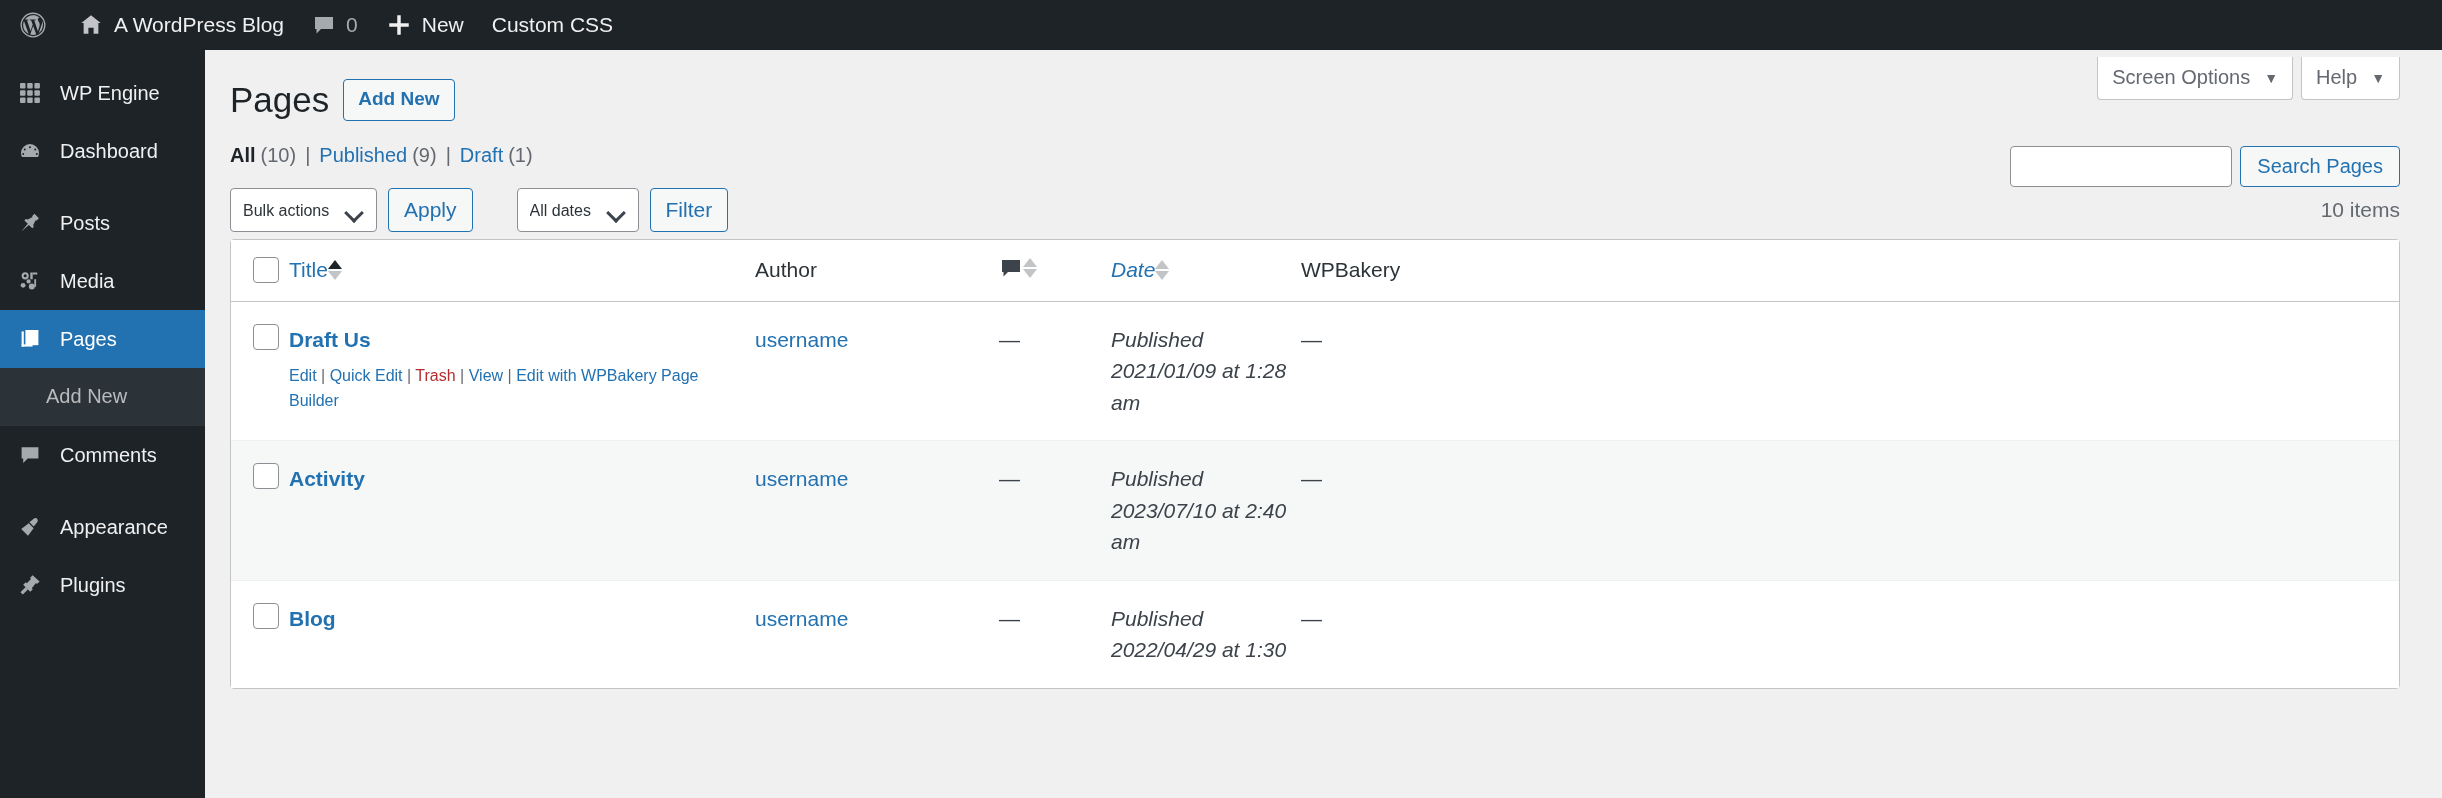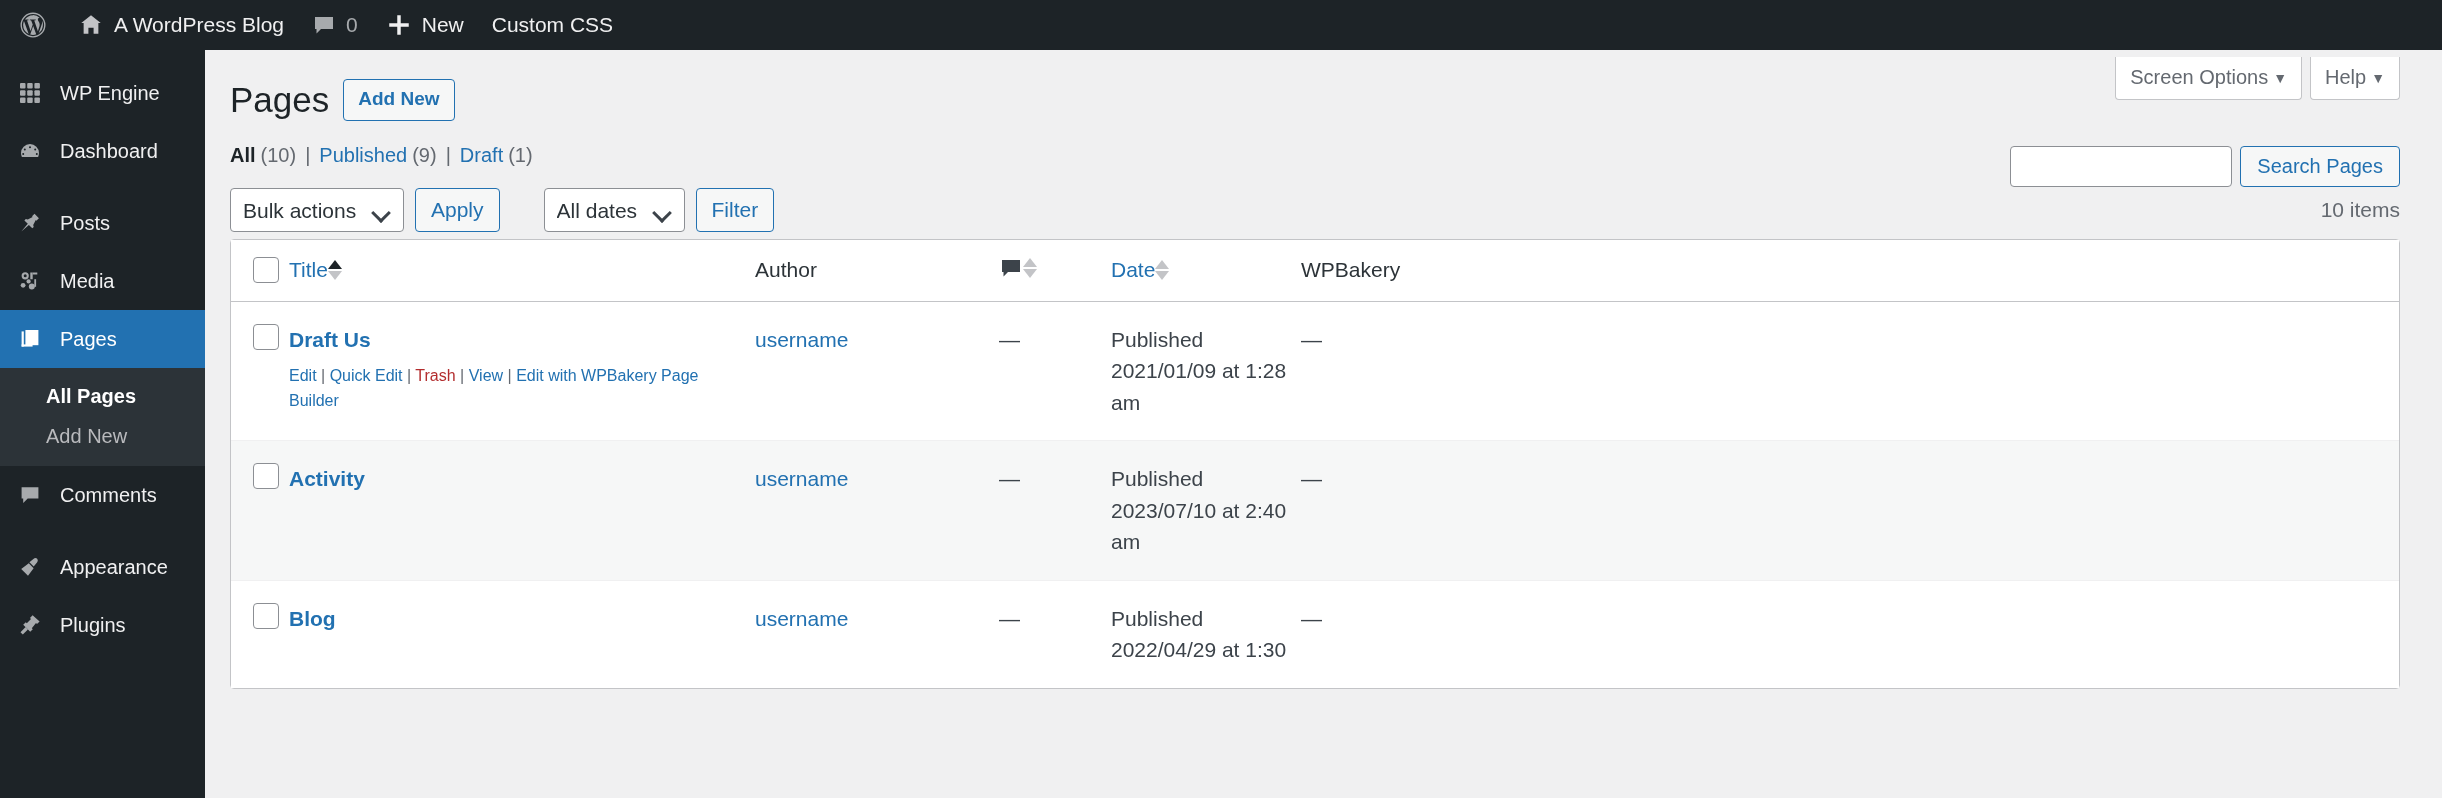--- a/index.html
+++ b/index.html
@@ -85,21 +85,21 @@
   
   .screen-meta {
     position: absolute; top: 7px; right: 42px;
     display: flex; gap: 8px; z-index: 10;
   }
   .meta-btn {
     background: #fff; border: 1px solid #c3c4c7; border-top: none;
     border-radius: 0 0 4px 4px;
     padding: 9px 14px 10px;
     font-size: 20px; color: #646970; cursor: pointer;
-    display: flex; align-items: center; gap: 5px;
+    display: flex; align-items: center; gap: 14px;
   }
   .caret-dn { font-size: 14px; line-height: 1; color: #646970; }
 
   
   .page-head {
     display: flex; align-items: center; gap: 14px;
     padding-top: 27px;
   }
   h1.page-title {
     font-size: 35px; font-weight: 400; color: #1d2327;
@@ -143,21 +143,21 @@
   
   .tablenav {
     display: flex; align-items: center;
     margin-top: 18px; height: 50px; position: relative;
   }
   .sel-wrap { position: relative; display: inline-block; }
   select.wp-select {
     -webkit-appearance: none; appearance: none;
     border: 1px solid #8c8f94; border-radius: 4px;
     background: #fff; color: #2c3338;
-    font-size: 21px; font-family: "Liberation Sans", sans-serif;
+    font-size: 16px; font-family: "Liberation Sans", sans-serif;
     height: 44px; padding: 0 46px 0 12px; line-height: 44px; cursor: pointer;
   }
   .sel-wrap::after {
     content: ""; position: absolute; right: 16px; top: 18px;
     width: 11px; height: 11px;
     border-right: 3px solid #3c434a; border-bottom: 3px solid #3c434a;
     transform: rotate(45deg); pointer-events: none;
   }
   .btn-secondary {
     border: 1px solid #2271b1; background: #f6f7f7; color: #2271b1;
@@ -182,21 +182,21 @@
   table.wp-list-table thead th {
     text-align: left; font-weight: 400; color: #2c3338;
     padding: 16px 0 16px 0; vertical-align: middle;
     border-bottom: 1px solid #c3c4c7;
     background: #fff;
   }
   th.col-cb, td.col-cb { width: 58px; padding-left: 22px !important; }
   th.col-title, td.col-title { width: 466px; }
   th.col-author, td.col-author { width: 244px; }
   th.col-comments, td.col-comments { width: 112px; }
-  th.col-date, td.col-date { width: 190px; }
+  th.col-date, td.col-date { width: 190px; font-style: italic; }
   th.col-thumb, td.col-thumb { width: auto; }
 
   .th-link {
     color: #2271b1; text-decoration: none; font-weight: 400;
     display: inline-flex; align-items: center; cursor: pointer;
   }
   .sort-arrows {
     display: inline-flex; flex-direction: column; gap: 2px; line-height: 0;
   }
   .arrow-up, .arrow-dn {
@@ -340,23 +340,20 @@
       <svg width="24" height="24" viewBox="0 0 24 24">
         <path d="M3.6 4.4h2.2v15.2H3.6z"></path>
         <path d="M3.6 17.4h11v2.2h-11z"></path>
         <path d="M7.4 3h13v15.2h-13z"></path>
       </svg>
     </span>
     <span>Pages</span>
   </div>
 
   <div class="submenu">
-    <div class="submenu-item current">
-      <span>All Pages</span>
-    </div>
     <div class="submenu-item">
       <span>Add New</span>
     </div>
   </div>
 
   <div class="menu-item">
     <span class="mi-icon">
       <svg width="24" height="24" viewBox="0 0 24 24">
         <path d="M3.6 4.2h16.8v11.4H9.7l-4.5 4.4v-4.4H3.6V4.2z"></path>
       </svg>

